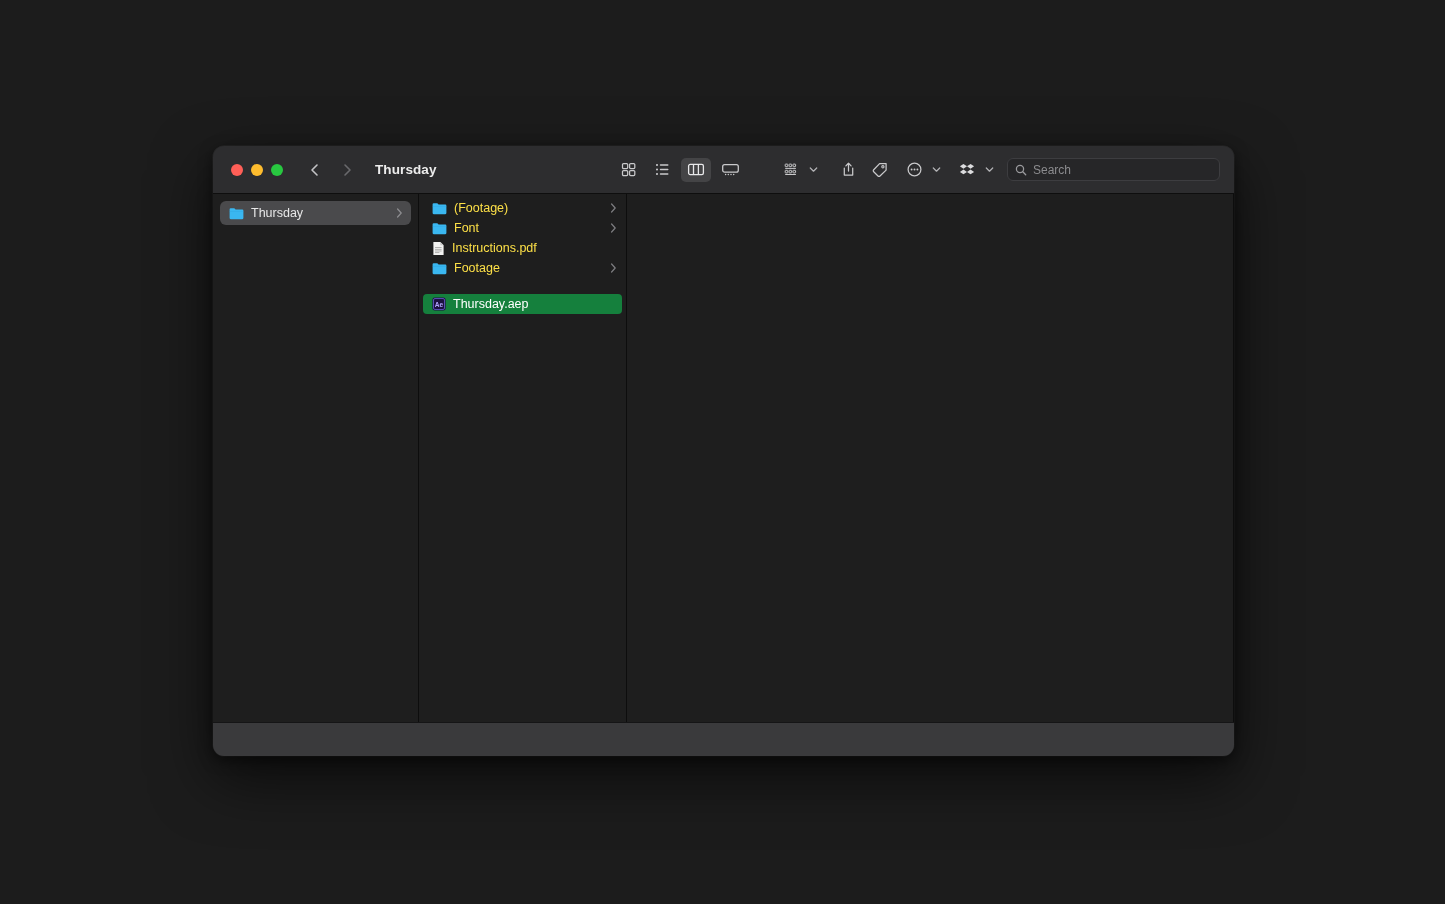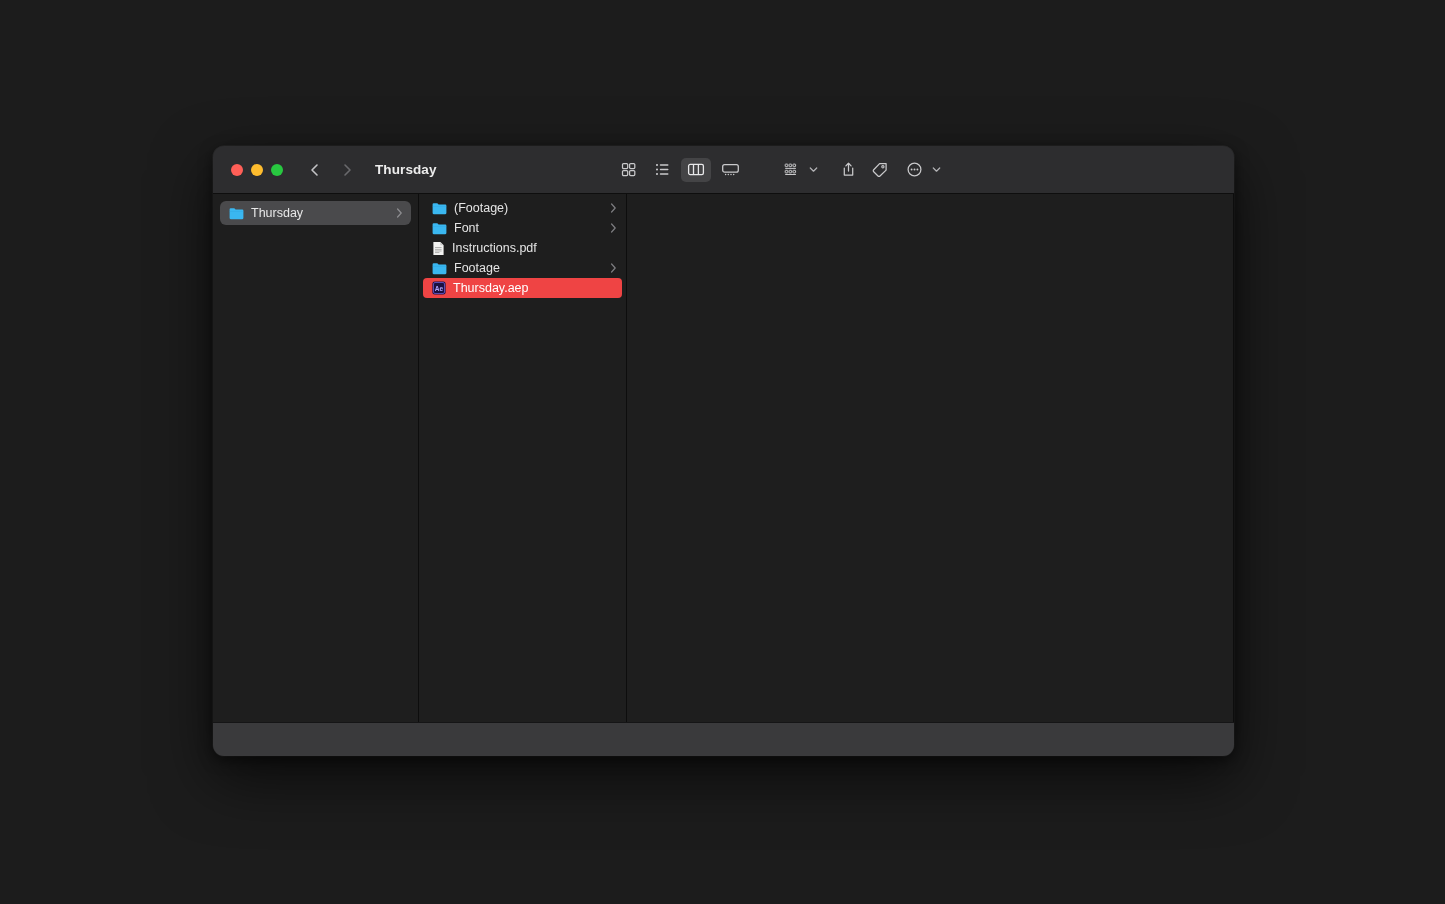--- a/index.html
+++ b/index.html
@@ -176,24 +176,24 @@
 
   .file-row {
     height: 20px;
     margin: 0 4px;
     border-radius: 4px;
     display: flex;
     align-items: center;
     padding: 0 4px 0 9px;
     gap: 7px;
   }
-  .file-row.selected { background: #ef4444; }
+  .file-row.selected { background: #15803d; margin-top: 16px; }
   .file-name {
     font-size: 12.5px;
-    color: #e5e5e5;
+    color: #fde047;
     flex: 1;
     white-space: nowrap;
     overflow: hidden;
     text-overflow: ellipsis;
   }
   .file-row.selected .file-name { color: #ffffff; }
 
   .row-chev { width: 9px; display: flex; align-items: center; justify-content: center; }
 
   
@@ -321,20 +321,44 @@
               <circle cx="8.5" cy="8.5" r="0.95" fill="#c9c9cb"></circle>
               <circle cx="11.4" cy="8.5" r="0.95" fill="#c9c9cb"></circle>
             </svg>
           </div>
           <svg width="11" height="11" viewBox="0 0 11 11">
             <path d="M2.3 4 L5.5 7.2 L8.7 4" fill="none" stroke="#b2b2b5" stroke-width="1.25" stroke-linecap="round" stroke-linejoin="round"></path>
           </svg>
         </div>
       </div>
 
+      <div id="right-cluster">
+
+        <div class="tb-combo" style="margin-right:0;">
+          <div class="tb-btn">
+            <svg width="17" height="17" viewBox="0 0 17 17">
+              <path d="M4.45 3.0 L0.9 5.35 L4.45 7.7 L8.0 5.35 Z" fill="#dcdcde"></path>
+              <path d="M11.55 3.0 L8.0 5.35 L11.55 7.7 L15.1 5.35 Z" fill="#dcdcde"></path>
+              <path d="M4.45 8.55 L0.9 10.9 L4.45 13.25 L8.0 10.9 Z" fill="#dcdcde"></path>
+              <path d="M11.55 8.55 L8.0 10.9 L11.55 13.25 L15.1 10.9 Z" fill="#dcdcde"></path>
+            </svg>
+          </div>
+          <svg width="11" height="11" viewBox="0 0 11 11">
+            <path d="M2.3 4 L5.5 7.2 L8.7 4" fill="none" stroke="#b2b2b5" stroke-width="1.25" stroke-linecap="round" stroke-linejoin="round"></path>
+          </svg>
+        </div>
+
+        <div id="search-field">
+          <svg width="12" height="12" viewBox="0 0 12 12">
+            <circle cx="5" cy="5" r="3.6" fill="none" stroke="#9a9a9d" stroke-width="1.25"></circle>
+            <line x1="7.8" y1="7.8" x2="10.7" y2="10.7" stroke="#9a9a9d" stroke-width="1.35" stroke-linecap="round"></line>
+          </svg>
+          <span id="search-placeholder">Search</span>
+        </div>
+      </div>
     </div>
 
     <div id="window-body">
 
       <div id="sidebar">
         <div class="sb-item selected">
           <svg class="ico" width="15" height="13" viewBox="0 0 15 13">
             <path d="M0.6 2.3 A1.1 1.1 0 0 1 1.7 1.2 L5.3 1.2 L6.6 2.6 L13.3 2.6
                      A1.1 1.1 0 0 1 14.4 3.7 L14.4 11.1 A1.1 1.1 0 0 1 13.3 12.2
                      L1.7 12.2 A1.1 1.1 0 0 1 0.6 11.1 Z" fill="#3ab7f0"></path>

